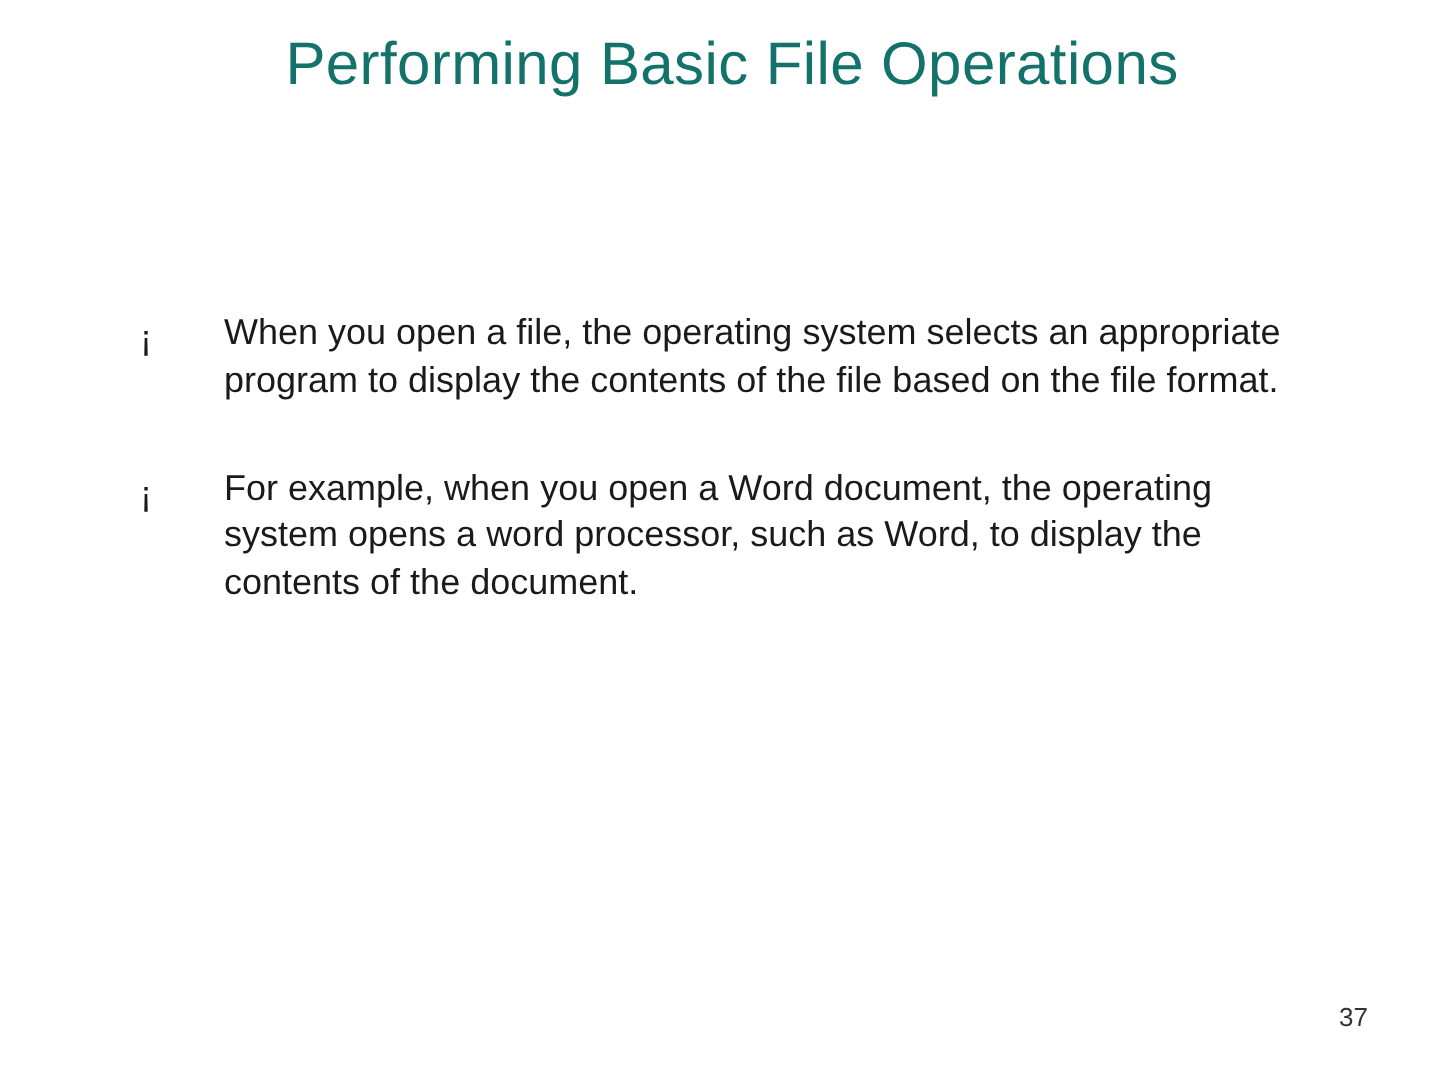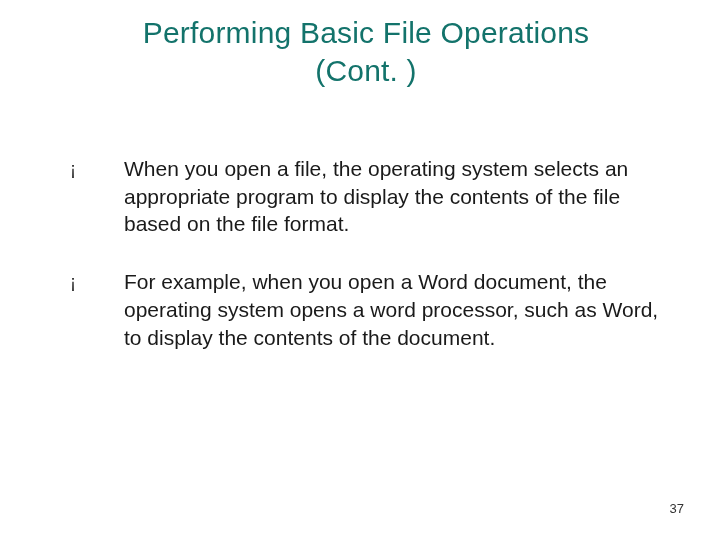--- a/index.html
+++ b/index.html
@@ -44,42 +44,40 @@
   .bullet {
     flex: 0 0 42px;
     font-size: 18px;
     line-height: 1.4;
     text-align: left;
     padding-top: 2px;
     color: #1a1a1a;
   }
   .text {
     flex: 1;
-    font-size: 21px;
+    font-size: 18px;
     line-height: 1.32;
     color: #1a1a1a;
-    margin-left: 12px;
   }
   .pagenum {
     position: absolute;
     right: 36px;
     bottom: 24px;
     font-size: 13px;
     color: #333;
     text-align: right;
   }
 </style>
 </head>
 <body>
 
 <div class="slide">
 
   <div class="title">
     <span>Performing Basic File Operations</span><br>
-    <span>(Cont. )</span>
   </div>
 
   <div class="body">
     <div class="item">
       <div class="bullet">¡</div>
       <div class="text">When you open a file, the operating system selects an appropriate program to display the contents of the file based on the file format.</div>
     </div>
     <div class="item">
       <div class="bullet">¡</div>
       <div class="text">For example, when you open a Word document, the operating system opens a word processor, such as Word, to display the contents of the document.</div>

